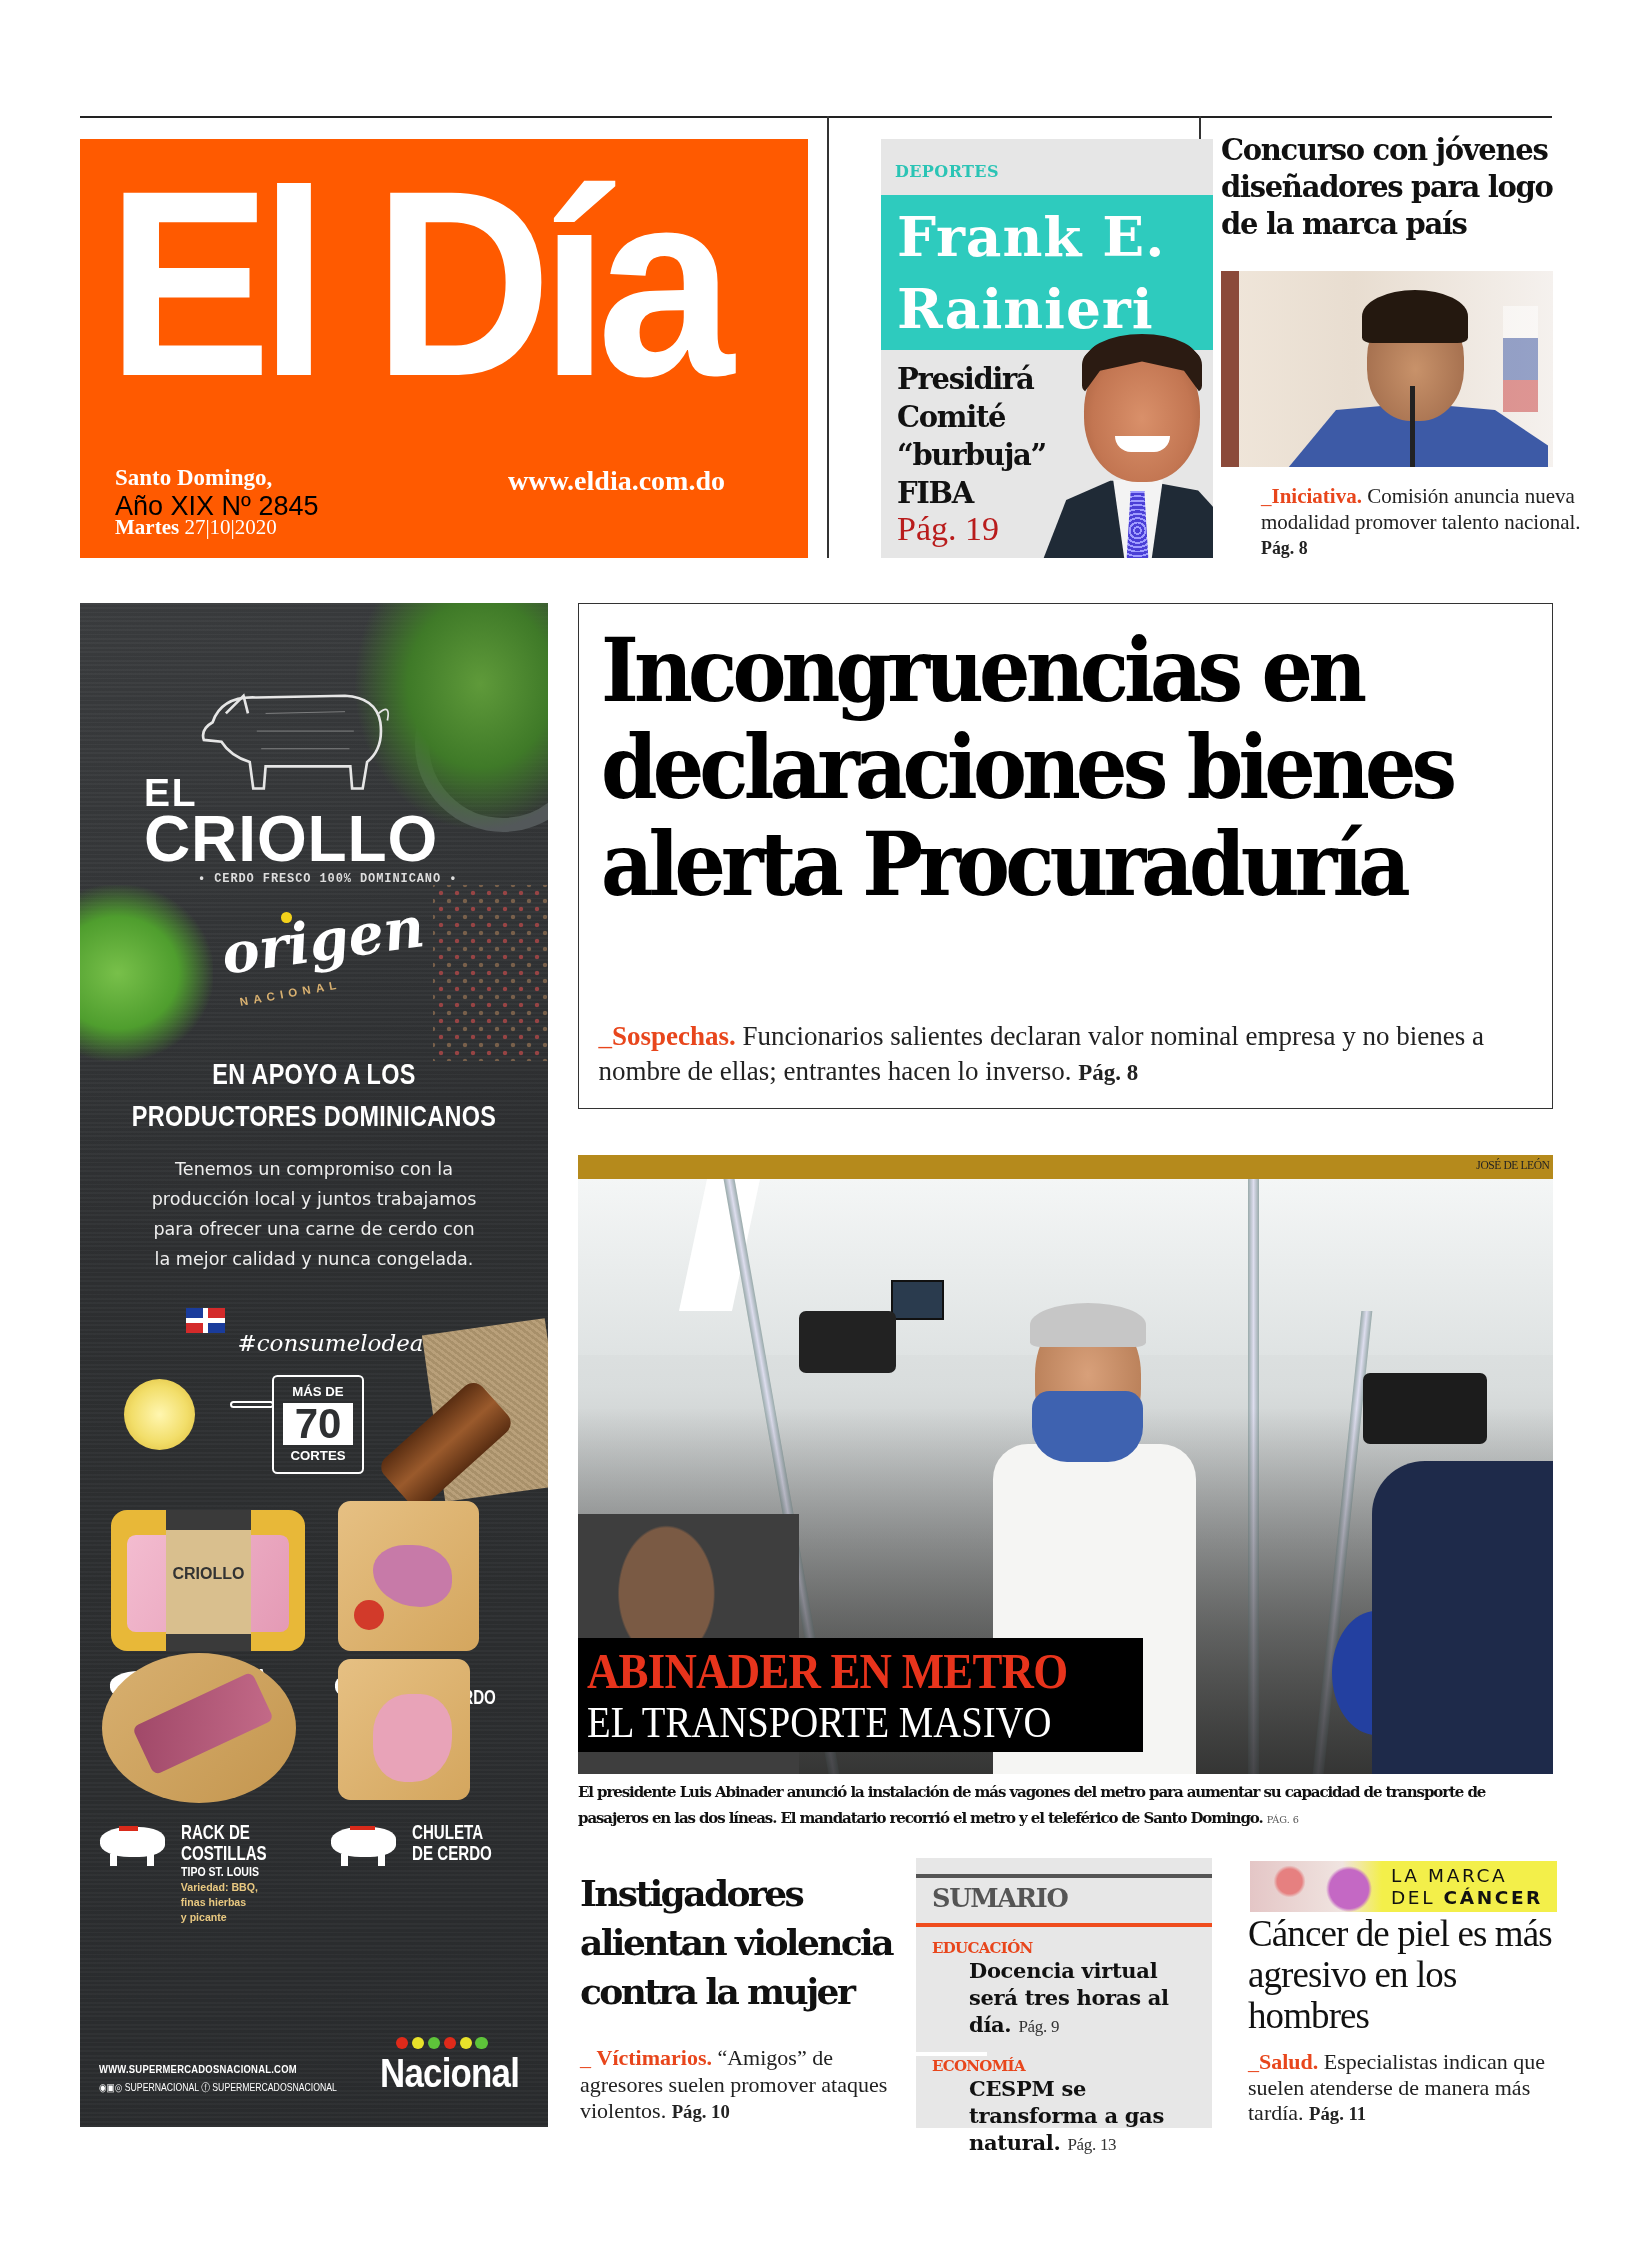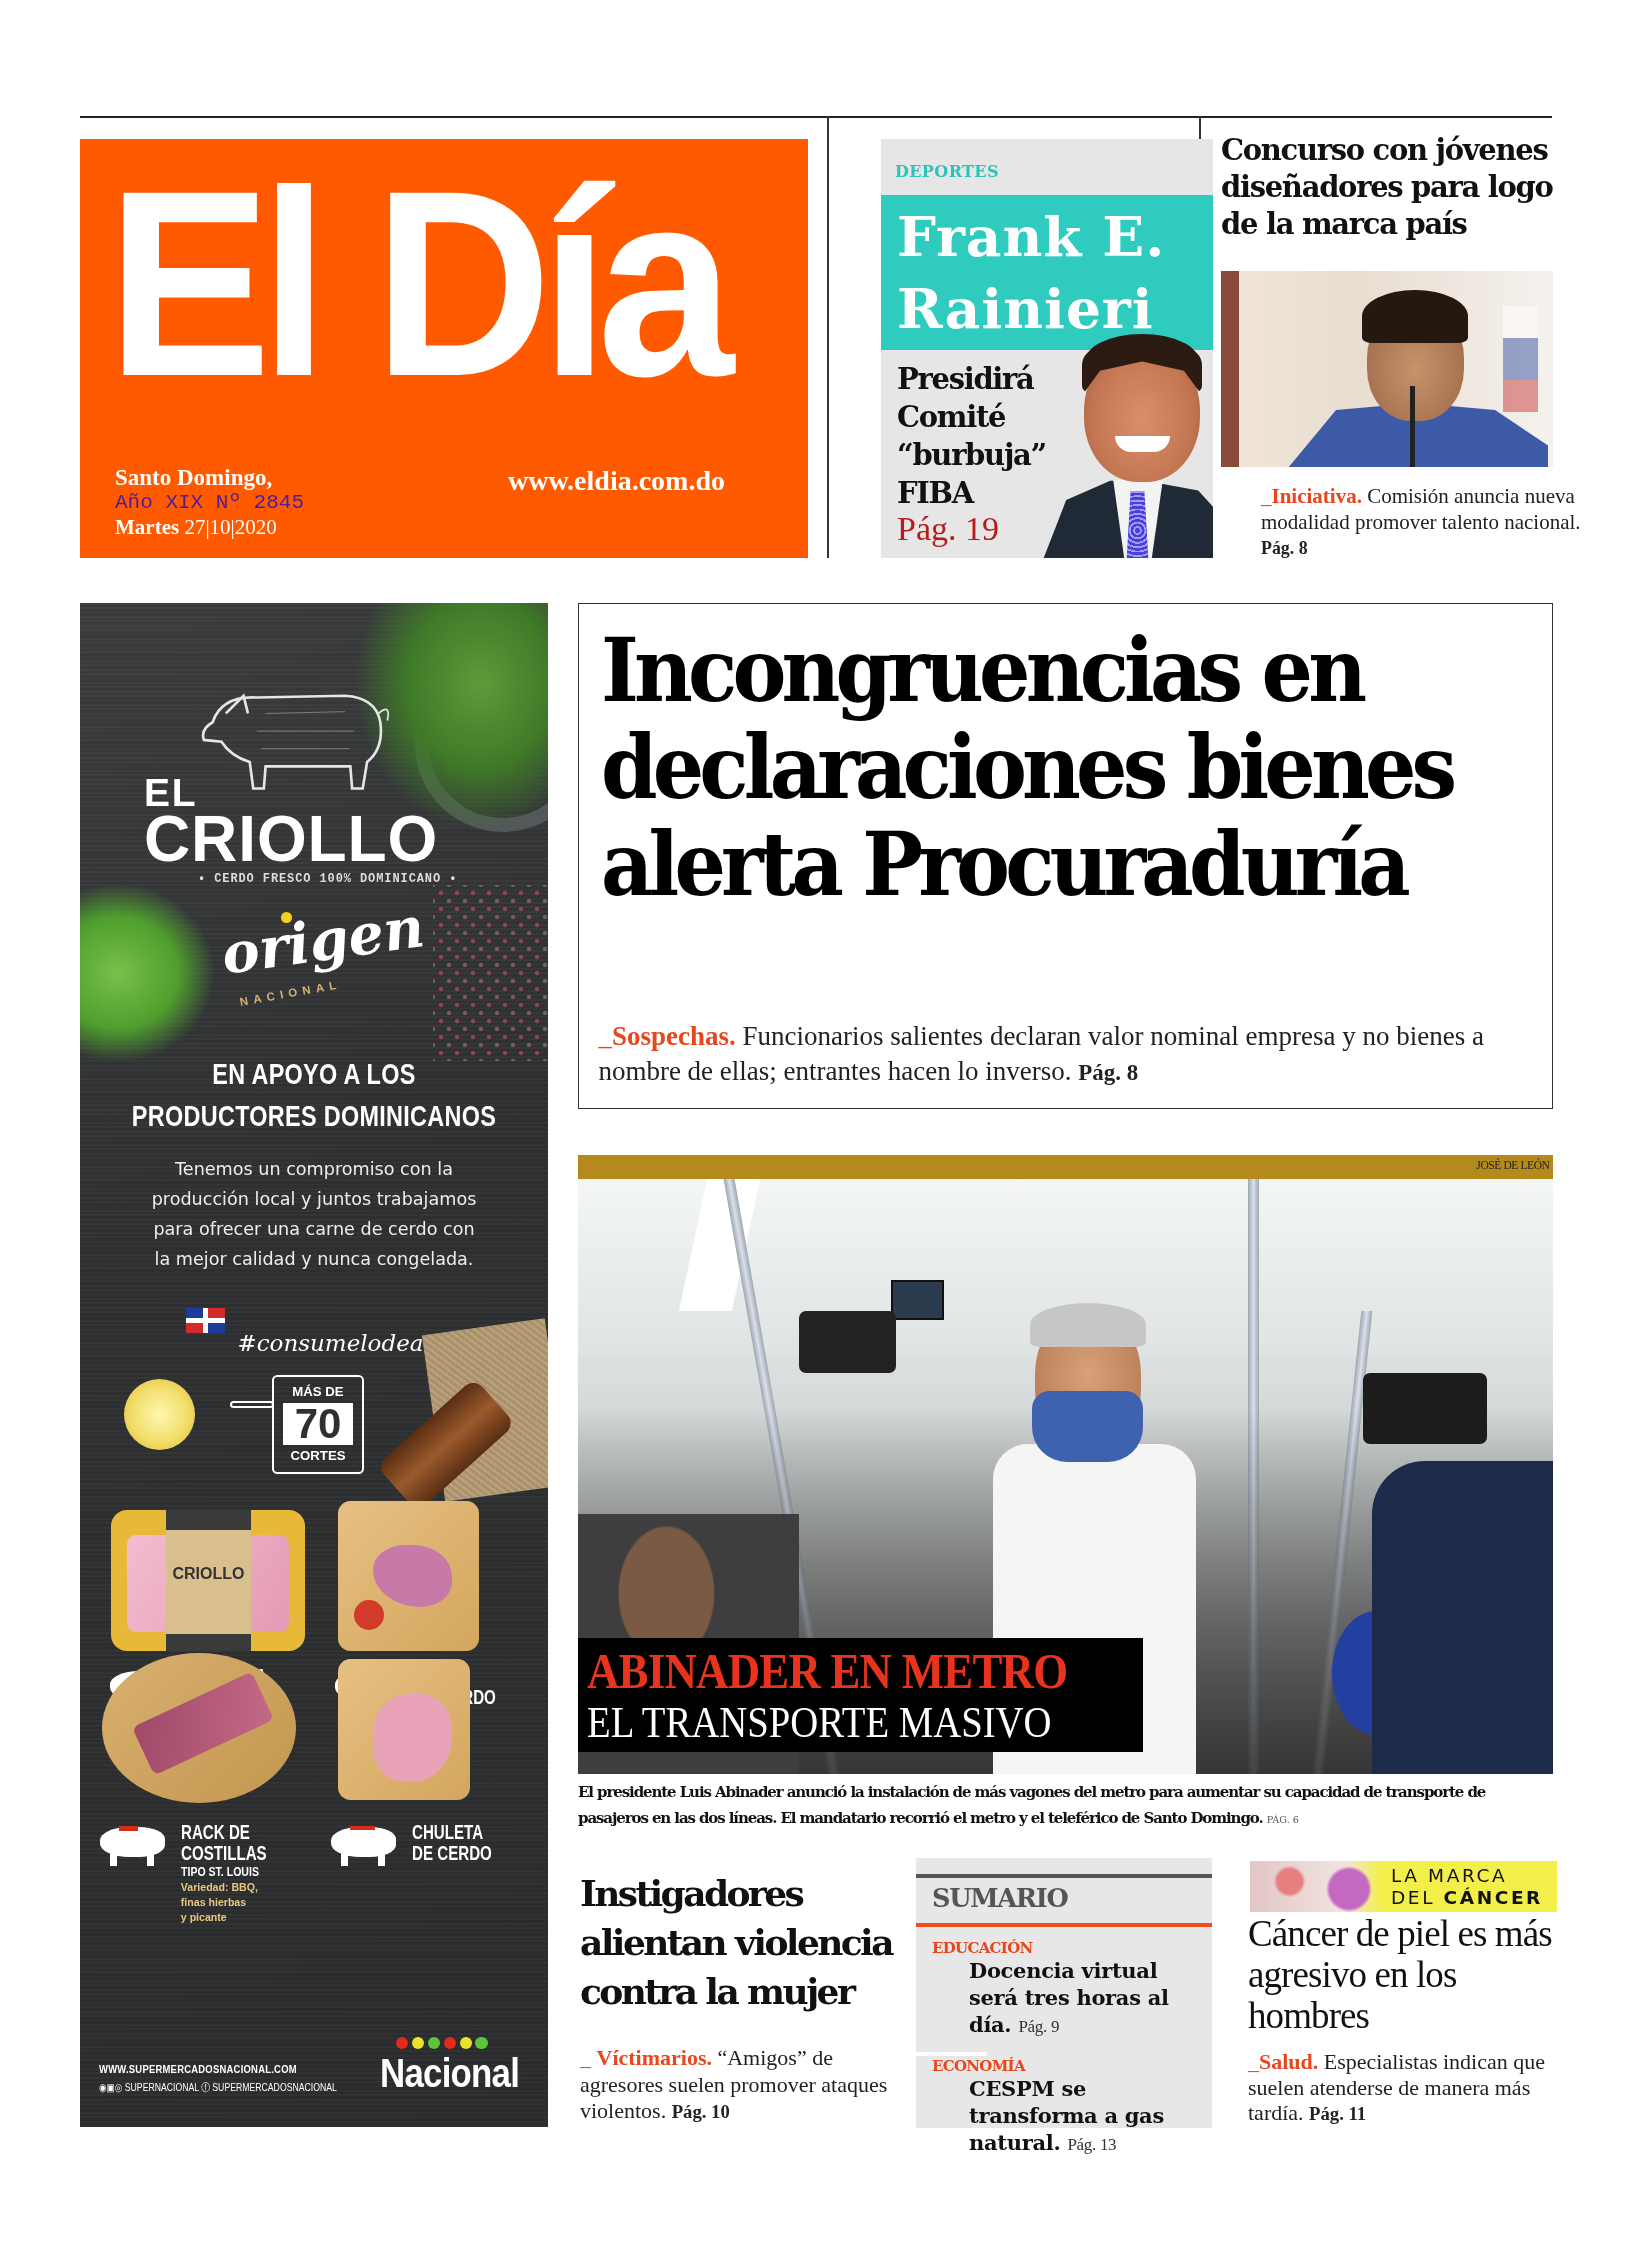--- a/index.html
+++ b/index.html
@@ -7,21 +7,21 @@
     body { position: relative; font-family: "DejaVu Serif", serif; color: #111; }
     .abs { position: absolute; }
 
     
     .top-rule { left: 80px; top: 116px; width: 1472px; height: 1.8px; background: #222; }
 
     
     .masthead { left: 80px; top: 139px; width: 728px; height: 419px; background: #ff5a00; }
     .masthead .logo { position: absolute; left: 26.5px; top: 12.4px; font-family: "Liberation Sans", sans-serif; font-weight: 700; color: #fff; font-size: 265px; letter-spacing: -12.4px; line-height: 1; transform: scaleX(0.93); transform-origin: left top; white-space: nowrap; }
     .masthead .city { position: absolute; left: 35px; top: 326px; color: #fff; font-family: "Liberation Serif", serif; font-weight: 700; font-size: 23px; }
-    .masthead .issue { position: absolute; left: 35px; top: 352px; color: #4c1d95; font-family: Liberation Mono, monospace; font-size: 21px; }
+    .masthead .issue { position: absolute; left: 35px; top: 352px; color: #000000; font-family: Liberation Sans, sans-serif; font-size: 27px; }
     .masthead .date { position: absolute; left: 35px; top: 376px; color: #fff; font-family: "Liberation Serif", serif; font-size: 21px; }
     .masthead .date b { font-weight: 700; }
     .masthead .url { position: absolute; left: 428px; top: 326px; color: #fff; font-family: "Liberation Serif", serif; font-weight: 700; font-size: 28px; }
 
     .vrule { width: 1.8px; background: #333; }
 
     
     .deportes { left: 849px; top: 139px; width: 332px; height: 419px; background: #e6e6e6; overflow: hidden; margin-left: 32px; }
     .deportes .section { position: absolute; left: 14px; top: 23px; color: #2bc4b5; font-family: "DejaVu Serif", serif; font-weight: 700; font-size: 16px; letter-spacing: 0.4px; }
     .deportes .teal { position: absolute; left: 0; top: 56px; width: 332px; height: 155px; background: #2ecbbe; }

